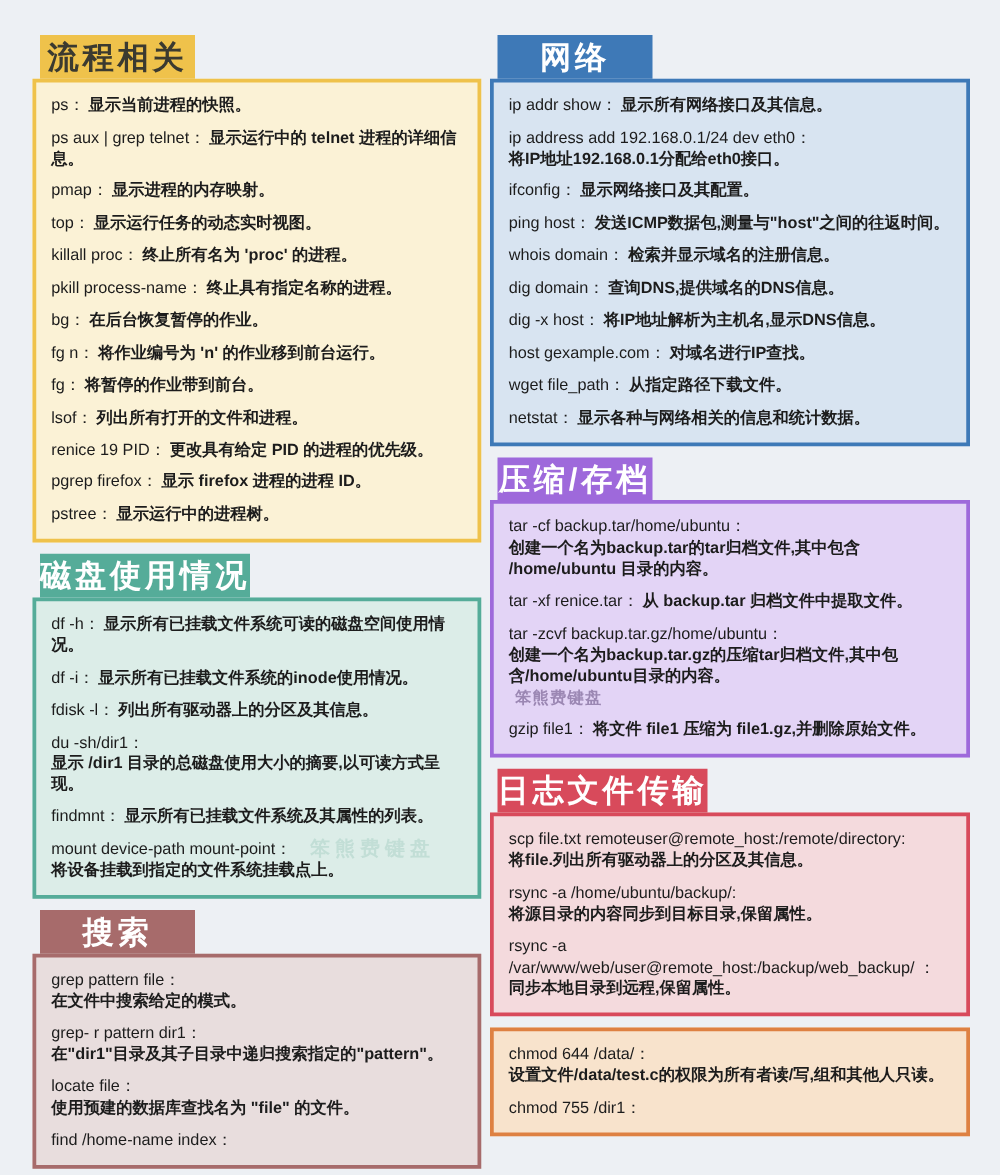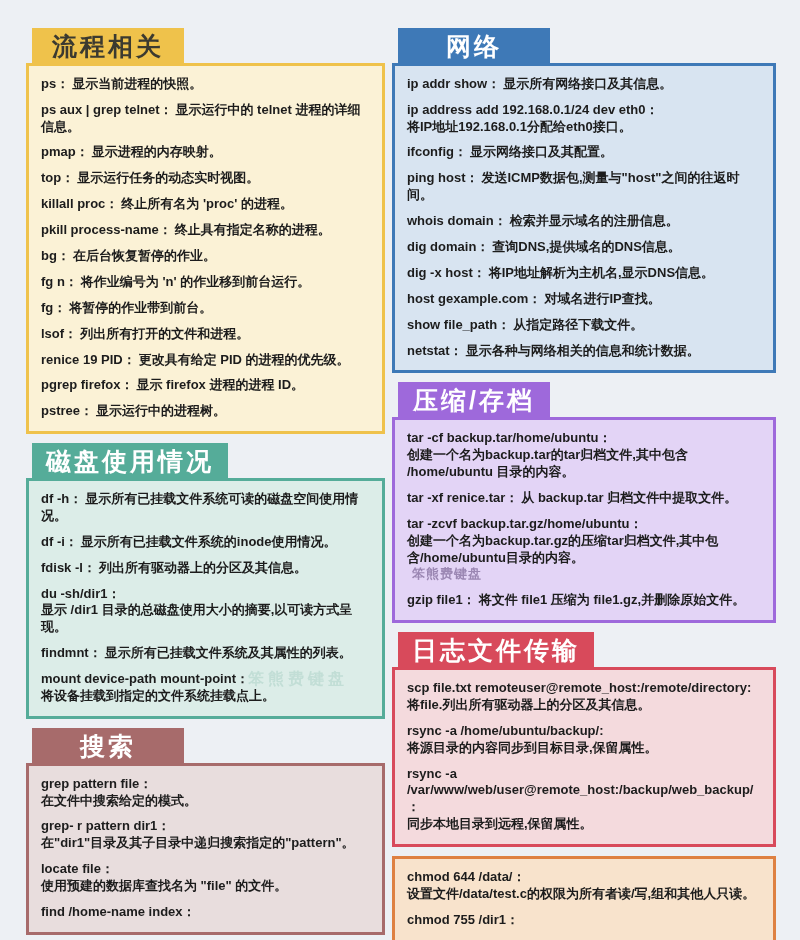--- a/index.html
+++ b/index.html
@@ -10,33 +10,33 @@
   }
   .page { display:flex; gap:7px; padding:28px 24px 0 26px; box-sizing:border-box; }
   .col { display:block; }
   #col-left  { flex:0 0 359px; width:359px; }
   #col-right { flex:0 0 384px; width:384px; }
 
   section.panel { margin-bottom:9px; }
   .tab {
     display:inline-block; position:relative; z-index:2;
     margin-left:6px; min-width:124px; text-align:center;
-    padding:4px 14px 2px;
+    padding:4px 0 2px;
     background:var(--tab-bg); color:var(--tab-fg);
     font-weight:bold; font-size:25px; letter-spacing:3px;
     line-height:1.15;
   }
   .body {
     position:relative;
     border:3px solid var(--bd);
     background:var(--body-bg);
     padding:10px 12px 2px;
   }
   .entry { margin:0 0 9px; font-size:13px; line-height:1.3; color:#1c1c1c; }
-  .cmd  { font-weight:bold; }
+  .cmd  { font-weight:normal; }
   .desc { white-space:pre-line;font-weight:bold; }
   .entry.inline .desc { margin-left:3px; }
   .entry.block  .desc { display:block; }
   .wm-inline {
     color:#9b87b3; font-weight:bold; margin-left:5px; letter-spacing:1px;
   }
   .wm-abs {
     position:absolute; right:34px; bottom:26px;
     color:#c2ded6; font-weight:bold; font-size:16px; letter-spacing:4px;
     pointer-events:none;
@@ -100,21 +100,21 @@
     </div>
     <div class="body">
           <p class="entry inline"><b class="cmd">ip addr show：</b><span class="desc">显示所有网络接口及其信息。</span></p>
           <p class="entry block"><b class="cmd">ip address add 192.168.0.1/24 dev eth0：</b><span class="desc">将IP地址192.168.0.1分配给eth0接口。</span></p>
           <p class="entry inline"><b class="cmd">ifconfig：</b><span class="desc">显示网络接口及其配置。</span></p>
           <p class="entry inline"><b class="cmd">ping host：</b><span class="desc">发送ICMP数据包,测量与"host"之间的往返时间。</span></p>
           <p class="entry inline"><b class="cmd">whois domain：</b><span class="desc">检索并显示域名的注册信息。</span></p>
           <p class="entry inline"><b class="cmd">dig domain：</b><span class="desc">查询DNS,提供域名的DNS信息。</span></p>
           <p class="entry inline"><b class="cmd">dig -x host：</b><span class="desc">将IP地址解析为主机名,显示DNS信息。</span></p>
           <p class="entry inline"><b class="cmd">host gexample.com：</b><span class="desc">对域名进行IP查找。</span></p>
-          <p class="entry inline"><b class="cmd">show file_path：</b><span class="desc">从指定路径下载文件。</span></p>
+          <p class="entry inline"><b class="cmd">wget file_path：</b><span class="desc">从指定路径下载文件。</span></p>
           <p class="entry inline"><b class="cmd">netstat：</b><span class="desc">显示各种与网络相关的信息和统计数据。</span></p>
         </div>
   </section>
       <section class="panel" style="--tab-bg: #9E69DB; --tab-fg: #FFFFFF; --body-bg: #E3D4F6; --bd: #9E69DB;">
     <div class="tab">
       <span class="tab-label">压缩/存档</span>
     </div>
     <div class="body">
           <p class="entry block"><b class="cmd">tar -cf backup.tar/home/ubuntu：</b><span class="desc">创建一个名为backup.tar的tar归档文件,其中包含 /home/ubuntu 目录的内容。</span></p>
           <p class="entry inline"><b class="cmd">tar -xf renice.tar：</b><span class="desc">从 backup.tar 归档文件中提取文件。</span></p>

